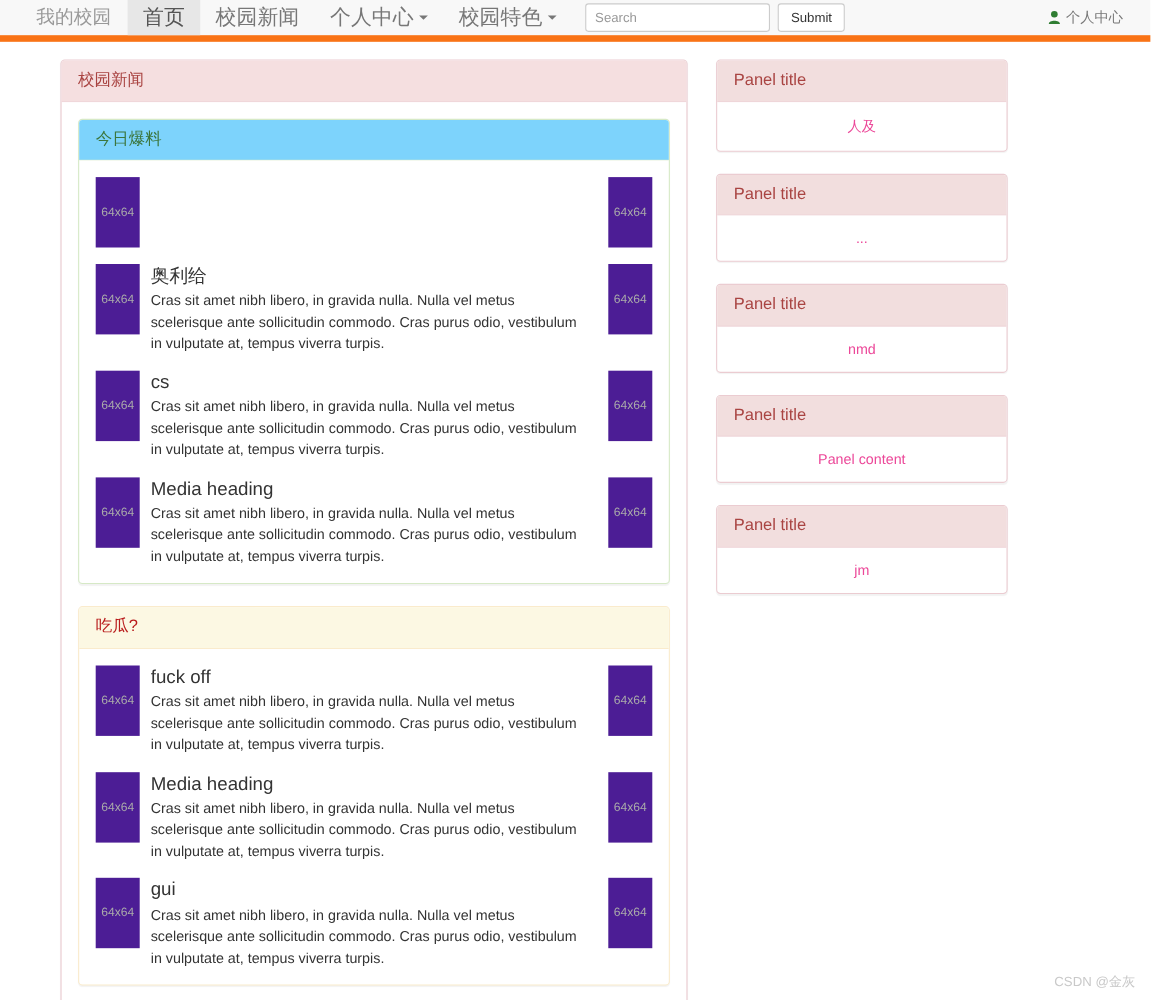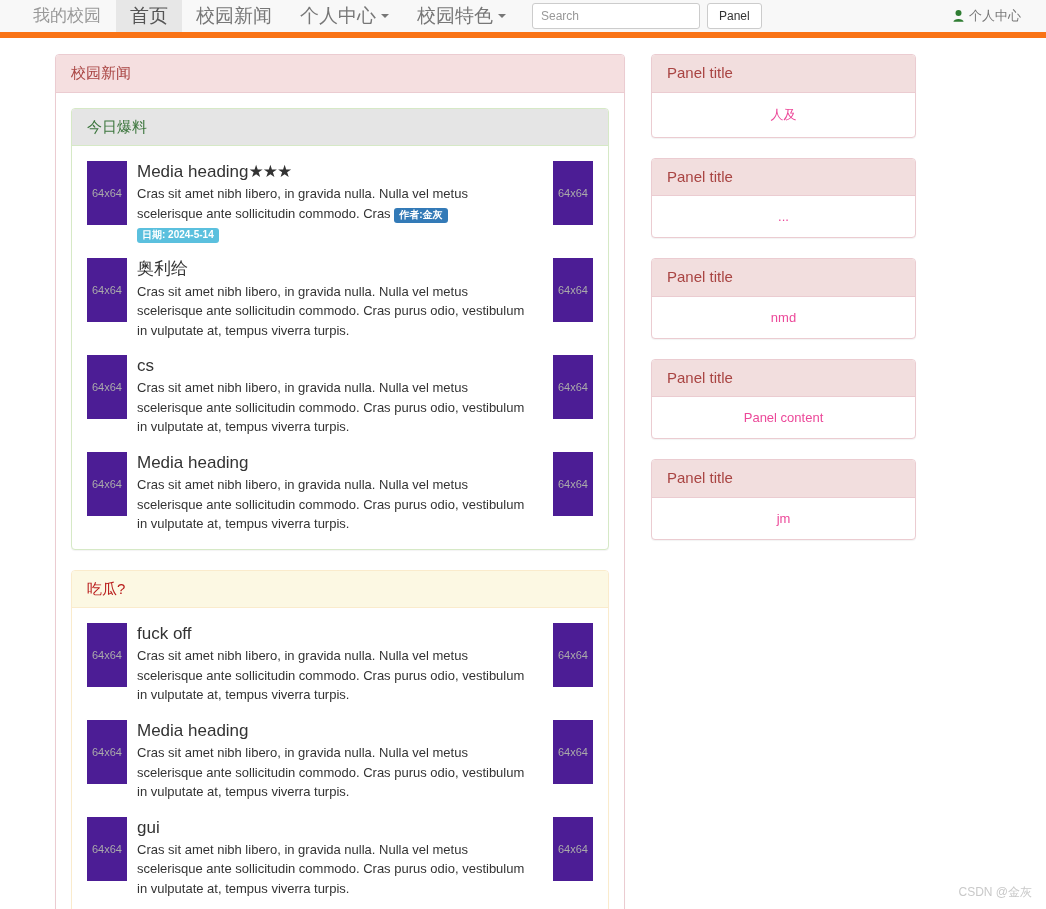--- a/index.html
+++ b/index.html
@@ -157,21 +157,21 @@
   
   .panel-news { border-color: #ebccd1; }
   .panel-news > .panel-heading {
     background-color: #f5dfe0;
     border-color: #ebccd1;
     color: #a94442;
   }
   
   .panel-success { border-color: #d6e9c6; }
   .panel-success > .panel-heading {
-    background-color: #e5e5e5;
+    background-color: #7dd3fc;
     border-color: #d6e9c6;
     color: #3c763d;
   }
   
   .panel-warning { border-color: #faebcc; }
   .panel-warning > .panel-heading {
     background-color: #fcf8e3;
     border-color: #faebcc;
     color: #b91c1c;
   }
@@ -267,21 +267,21 @@
         <span class="caret"></span>
       </li>
       <li class="nav-item">
         <span>校园特色</span>
         <span class="caret"></span>
       </li>
     </ul>
 
     <form class="navbar-form">
       <input class="search-input" type="text" placeholder="Search" style="">
-      <button class="submit-btn" type="button">Panel</button>
+      <button class="submit-btn" type="button">Submit</button>
     </form>
 
     <div class="navbar-right">
       <div class="user-menu">
         <span class="user-icon">
           <svg width="11" height="12" viewBox="0 0 11 12" aria-hidden="true">
             <circle cx="5.5" cy="3" r="3" fill="#2f7d32"></circle>
             <path d="M0.4 11.8 C0.4 7.9 10.6 7.9 10.6 11.8 Z" fill="#2f7d32"></path>
           </svg>
         </span>
@@ -305,29 +305,20 @@
             <div class="panel-heading">
               <h3 class="panel-title">今日爆料</h3>
             </div>
             <div class="panel-body">
               <ul class="media-list">
 
                 <li class="media">
                   <div class="media-left">
                     <div class="thumb">64x64</div>
                   </div>
-                  <div class="media-body">
-                    <h4 class="media-heading"><span>Media heading</span><span class="stars">★★★</span></h4>
-                    <p class="media-text"><span>Cras sit amet nibh libero, in gravida nulla. Nulla vel metus scelerisque ante sollicitudin commodo. Cras</span>
-                      <span class="label label-primary">作者:金灰</span>
-                    </p>
-                    <div class="meta-line">
-                      <span class="label label-info">日期: 2024-5-14</span>
-                    </div>
-                  </div>
                   <div class="media-right">
                     <div class="thumb">64x64</div>
                   </div>
                 </li>
 
                 <li class="media">
                   <div class="media-left">
                     <div class="thumb">64x64</div>
                   </div>
                   <div class="media-body">

